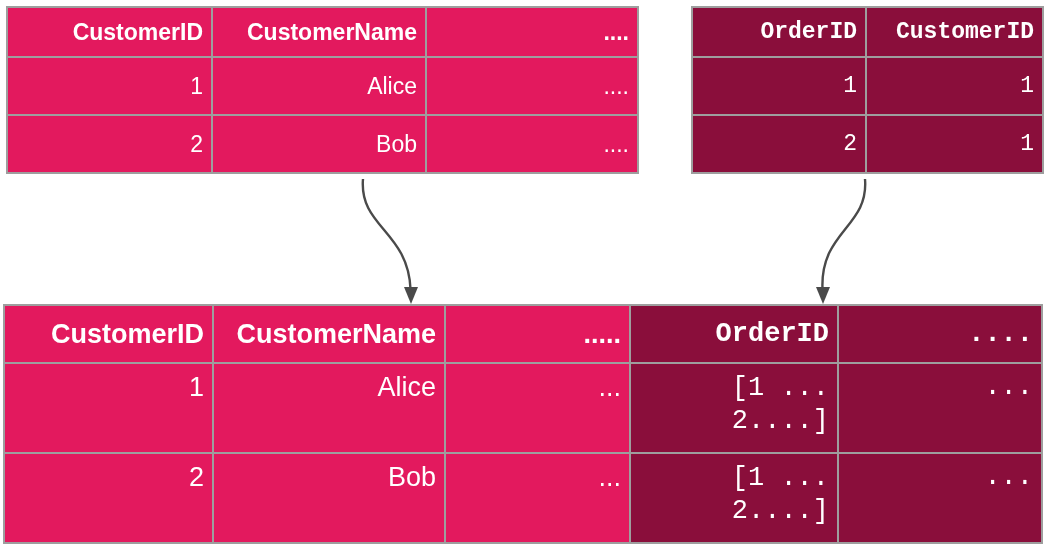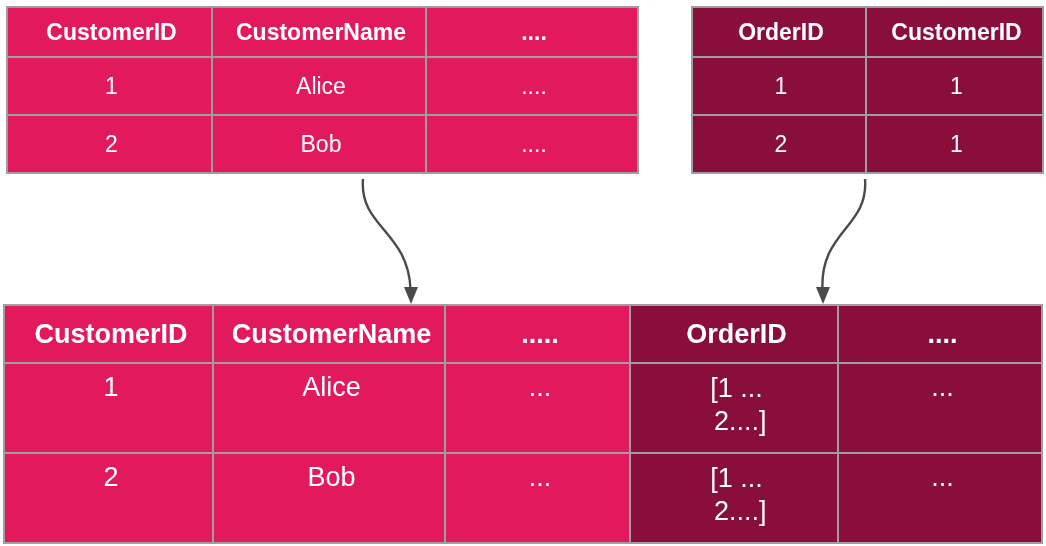--- a/index.html
+++ b/index.html
@@ -14,27 +14,27 @@
   }
 
   table.tbl {
     position: absolute;
     border-collapse: collapse;
     table-layout: fixed;
   }
   .tbl th, .tbl td {
     border: 2px solid var(--border, #9e9e9e);
     color: var(--text, #ffffff);
-    text-align: center;
+    text-align: right;
     overflow: hidden;
     margin-left: 46px;
   }
   .tbl th { font-weight: bold; }
   .pink   { background: var(--pink, #e3195e); }
-  .maroon { background: var(--maroon, #8a0e3b); }
+  .maroon { background: var(--maroon, #8a0e3b); font-family: Liberation Mono, monospace; }
 
   
   #customers, #orders { font-size: 23px; }
   #customers th, #customers td,
   #orders th, #orders td {
     padding: 0 8px 0 12px;
     vertical-align: middle;
   }
   #customers { left: 6px;  top: 6px; width: 631px; }
   #orders    { left: 691px; top: 6px; width: 351px; }

